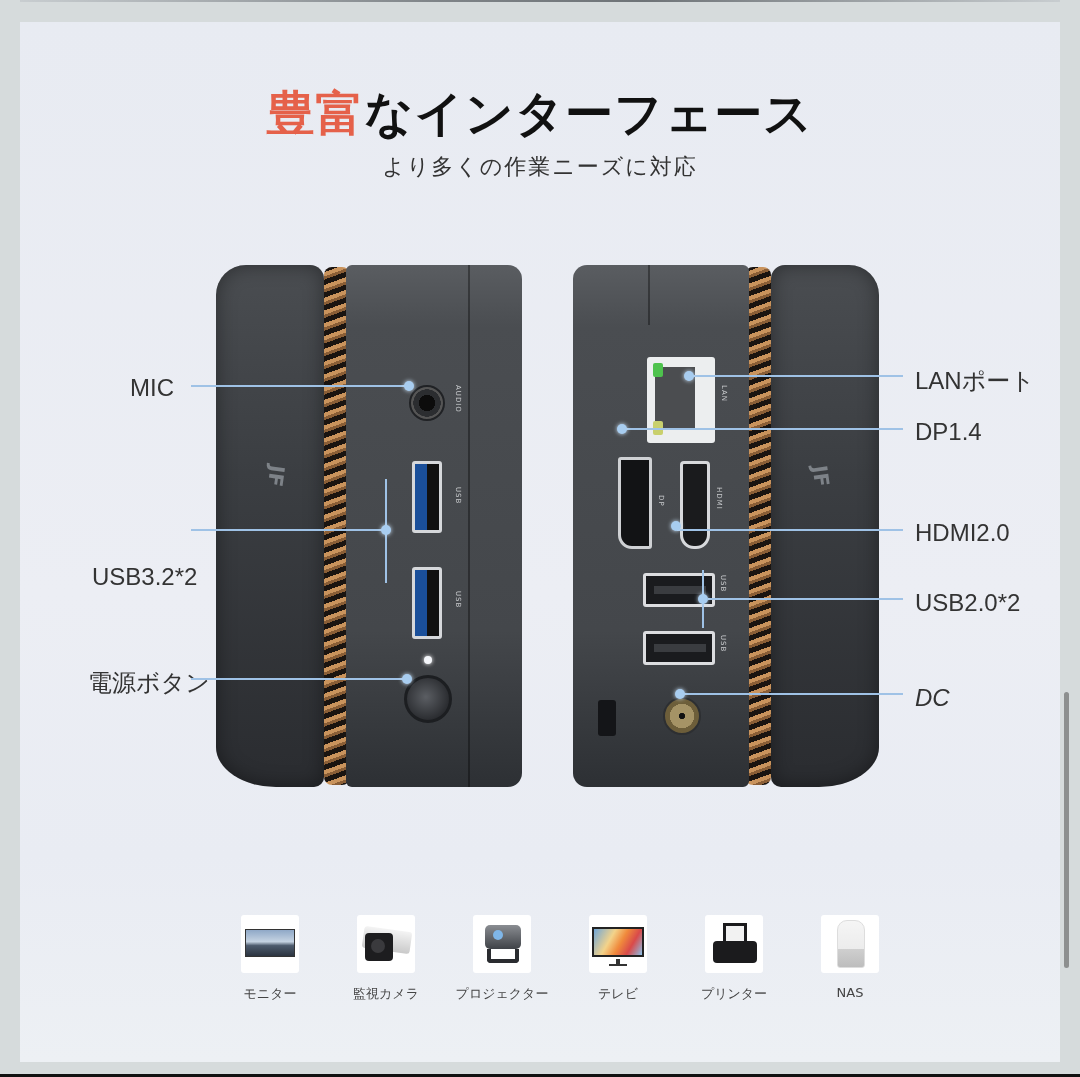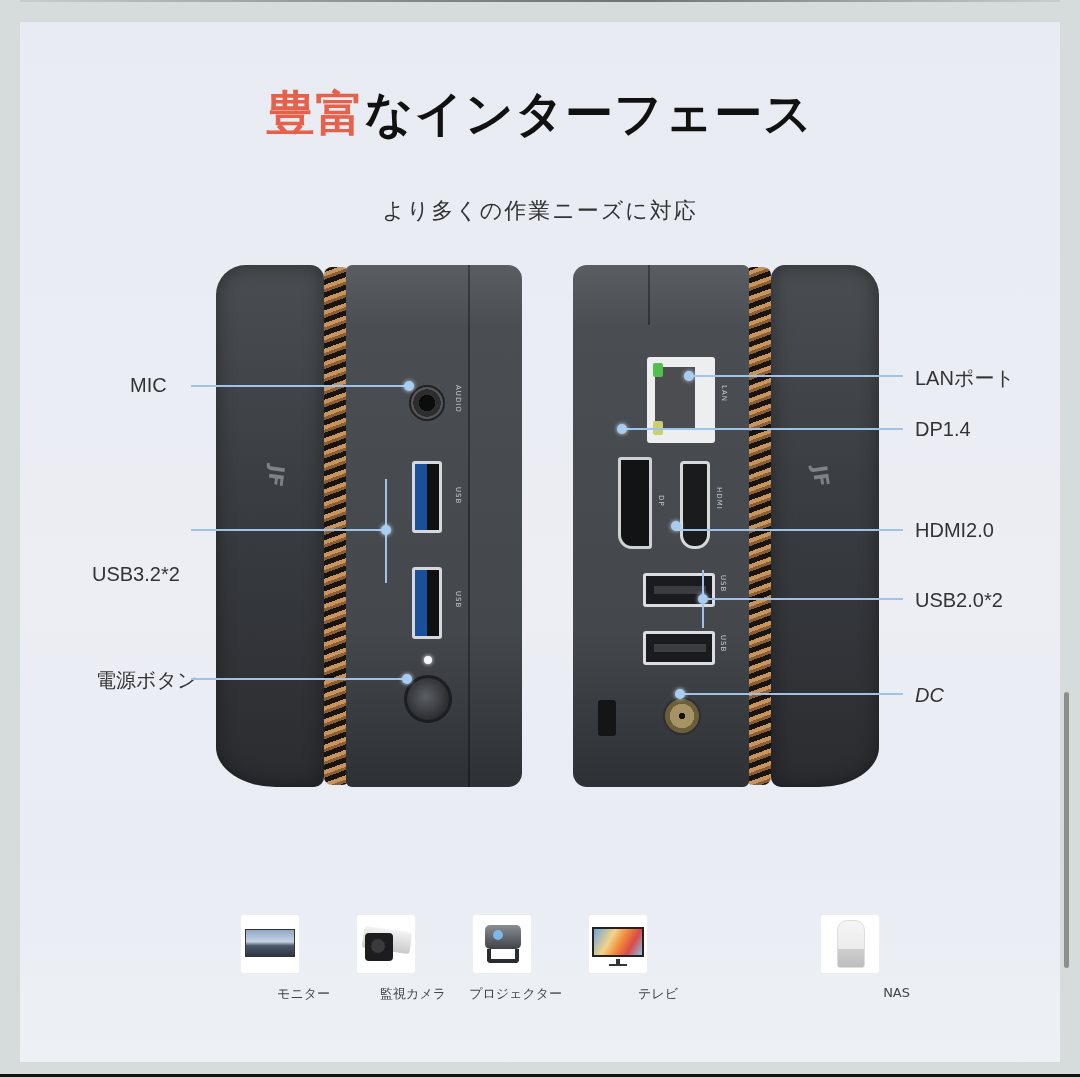--- a/index.html
+++ b/index.html
@@ -18,21 +18,21 @@
     background: linear-gradient(180deg,#e8ebf2 0%, #eceef4 55%, #e9ecf3 80%, #edf0f4 100%);
     overflow: hidden;
   }
   .title {
     position: absolute; left: 0; right: 0; top: 60px; text-align: center;
     font-size: 48px; font-weight: bold; color: #111; letter-spacing: 1px;
   }
   .title .accent { color: #e5614a; }
   .subtitle {
     position: absolute; left: 0; right: 0; top: 130px; text-align: center;
-    font-size: 22px; color: #333; letter-spacing: 2px; margin-top: 44px;
+    font-size: 22px; color: #333; letter-spacing: 2px;
   }
 
   
   .device { position: absolute; }
   .dev-left { left: 196px; top: 243px; width: 306px; height: 522px; }
   .dev-right { left: 553px; top: 243px; width: 306px; height: 522px; }
 
   .side {
     position: absolute; top: 0; height: 100%;
     background: linear-gradient(180deg,#4a4d51 0%, #3b3e42 40%, #2a2c30 100%);
@@ -107,34 +107,34 @@
     left: 90px; top: 432px; width: 38px; height: 38px; border-radius: 50%;
     background: radial-gradient(circle,#111 0 12%, #a59366 13% 50%, #6d5e3a 51%);
     border: 2px solid #2d2f32;
   }
 
   
   .callout-line { position: absolute; height: 2px; background: #9fc2e6; }
   .callout-vline { position: absolute; width: 2px; background: #9fc2e6; }
   .dot { position: absolute; width: 10px; height: 10px; border-radius: 50%; background: #a8cdf0; box-shadow: 0 0 4px #cfe5fa; }
   .label {
-    position: absolute; font-size: 20px; color: #333; font-family: "Liberation Sans", sans-serif;
+    position: absolute; font-size: 24px; color: #333; font-family: "Liberation Sans", sans-serif;
   }
 
   .devices-title {
     position: absolute; left: 0; right: 0; top: 818px; text-align: center;
     font-size: 26px; color: #222;
   }
   .device-list { position: absolute; left: 205px; top: 893px; width: 680px; height: 100px; }
   .dev-item { position: absolute; top: 0; width: 120px; text-align: center; }
   .dev-icon {
     width: 58px; height: 58px; margin: 0 auto; background: #fff; border-radius: 3px;
     position: relative; overflow: hidden;
   }
-  .dev-name { margin-top: 12px; font-size: 13px; color: #444; text-align: right; }
+  .dev-name { margin-top: 12px; font-size: 13px; color: #444; }
 
   .scrollbar {
     position: absolute; left: 1064px; top: 692px; width: 5px; height: 276px;
     background: #8d8f8f; border-radius: 3px;
   }
   .bottom-strip { position: absolute; left: 0; top: 1074px; width: 1080px; height: 3px; background: #111; }
 </style>
 </head>
 <body>
 
@@ -192,21 +192,21 @@
 
   <div class="label" style="left:110px;top:352px;">MIC</div>
   <div class="callout-line" style="left:171px;top:363px;width:222px;"></div>
   <div class="dot" style="left:384px;top:359px;"></div>
 
   <div class="label" style="left:72px;top:497px;margin-top:44px;">USB3.2*2</div>
   <div class="callout-line" style="left:171px;top:507px;width:196px;"></div>
   <div class="callout-vline" style="left:365px;top:457px;height:104px;"></div>
   <div class="dot" style="left:361px;top:503px;"></div>
 
-  <div class="label" style="left:76px;top:645px;">電源ボタン</div>
+  <div class="label" style="left:68px;top:645px;">電源ボタン</div>
   <div class="callout-line" style="left:171px;top:656px;width:220px;"></div>
   <div class="dot" style="left:382px;top:652px;"></div>
 
   <div class="label" style="left:895px;top:343px;">LANポート</div>
   <div class="callout-line" style="left:668px;top:353px;width:215px;"></div>
   <div class="dot" style="left:664px;top:349px;"></div>
 
   <div class="label" style="left:895px;top:396px;">DP1.4</div>
   <div class="callout-line" style="left:602px;top:406px;width:281px;"></div>
   <div class="dot" style="left:597px;top:402px;"></div>
@@ -249,20 +249,27 @@
       <div class="dev-name">プロジェクター</div>
     </div>
     <div class="dev-item" style="left:333px;">
       <div class="dev-icon">
         <div style="position:absolute;left:3px;top:12px;width:52px;height:30px;background:linear-gradient(120deg,#6fa6d8 0%,#f3d38a 35%,#f08a3c 55%,#d94a4a 75%,#8ac0e8 100%);border:2px solid #222;"></div>
         <div style="position:absolute;left:27px;top:44px;width:4px;height:6px;background:#333;"></div>
         <div style="position:absolute;left:20px;top:49px;width:18px;height:2px;background:#333;"></div>
       </div>
       <div class="dev-name">テレビ</div>
     </div>
+    <div class="dev-item" style="left:449px;">
+      <div class="dev-icon">
+        <div style="position:absolute;left:18px;top:8px;width:24px;height:22px;background:#f2f2f2;border:3px solid #1b1b1d;"></div>
+        <div style="position:absolute;left:8px;top:26px;width:44px;height:22px;background:#1b1b1d;border-radius:4px;"></div>
+      </div>
+      <div class="dev-name">プリンター</div>
+    </div>
     <div class="dev-item" style="left:565px;">
       <div class="dev-icon">
         <div style="position:absolute;left:16px;top:5px;width:28px;height:48px;background:linear-gradient(180deg,#f5f5f5 0%,#ececec 60%,#cfcfcf 61%,#bdbdbd 100%);border-radius:10px 10px 3px 3px;border:1px solid #ddd;"></div>
       </div>
       <div class="dev-name">NAS</div>
     </div>
   </div>
 </div>
 
 <div class="scrollbar"></div>

